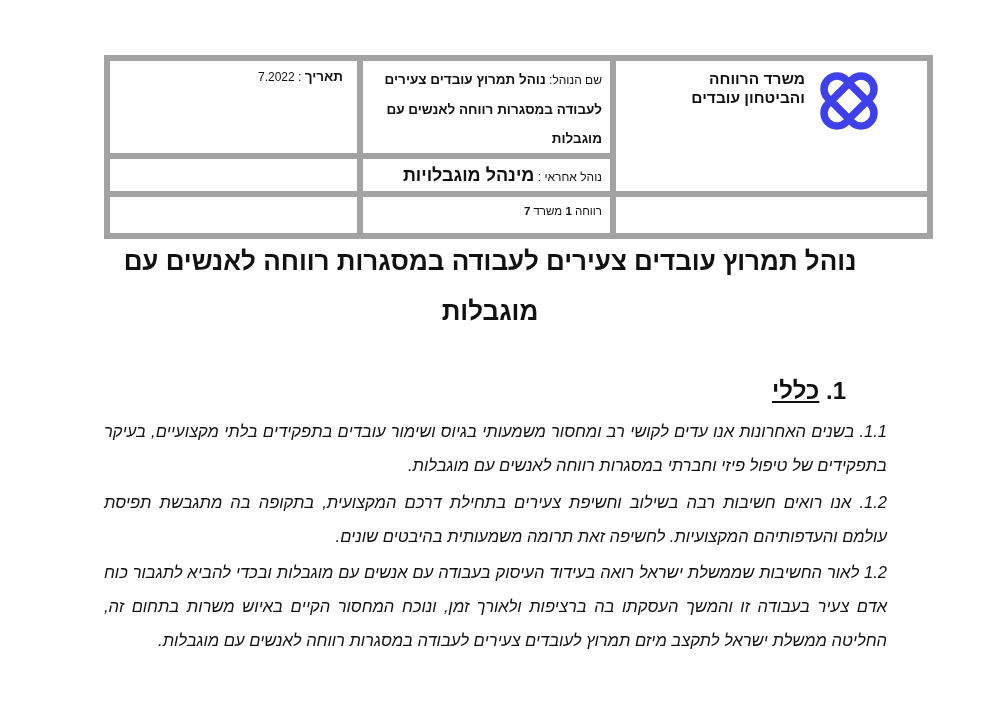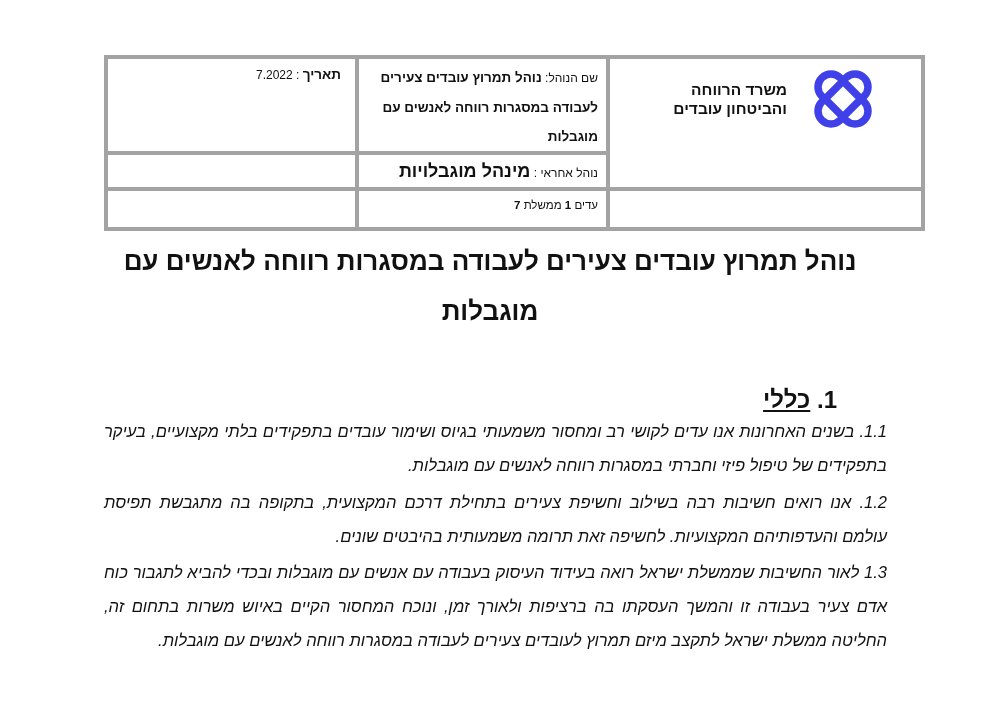--- a/index.html
+++ b/index.html
@@ -4,25 +4,25 @@
 <style>
   html, body { margin: 0; padding: 0; background: #ffffff; }
   body {
     width: 987px; height: 721px; overflow: hidden; position: relative;
     font-family: "DejaVu Sans", "Liberation Sans", sans-serif; color: #111;
   }
   .header-table {
     position: absolute; left: 104px; top: 55px; width: 779px; height: 154px;
     border-collapse: collapse; direction: rtl; table-layout: fixed;
   }
-  .header-table td { border: 4px solid #a3a3a3; vertical-align: top; padding: 0; }
+  .header-table td { border: 6px solid #a3a3a3; vertical-align: top; padding: 0; }
   .logo-cell { width: 311px; }
   .mid-cell { width: 233px; margin-left: 43px; }
   .left-cell { width: 233px; }
-  .logo-wrap { display: flex; flex-direction: row; align-items: center; padding: 8px 46px 0 0; gap: 24px; }
+  .logo-wrap { display: flex; flex-direction: row; align-items: flex-start; padding: 8px 46px 0 0; gap: 12px; }
   .logo-icon { width: 64px; height: 64px; }
   .ministry-name { font-family: "Liberation Sans", sans-serif; font-weight: bold; font-size: 15.5px; line-height: 19px; color: #111; }
   .procedure-cell { font-family: "Liberation Sans", sans-serif; font-size: 13px; line-height: 29px; padding: 4px 8px 0 6px !important; }
   .procedure-cell .lbl { font-size: 12px; }
   .procedure-cell b { font-weight: bold; font-size: 13.5px; }
   .date-cell { font-family: "Liberation Sans", sans-serif; font-size: 12px; padding: 8px 14px 0 0 !important; }
   .date-cell b { font-size: 13.5px; }
   .small-row td { height: 26px; }
   .small-row2 td { height: 28px; }
   .resp-cell, .page-cell { font-family: "Liberation Sans", sans-serif; font-size: 12px; padding: 6px 8px 0 6px !important; }
@@ -31,21 +31,21 @@
   .page-cell b { font-weight: bold; }
 
   .doc-title {
     position: absolute; left: 100px; top: 236px; width: 780px;
     font-family: "Liberation Sans", sans-serif; font-weight: bold; font-size: 26px;
     line-height: 50px; text-align: center; direction: rtl; margin: 0;
   }
   .section-heading {
     position: absolute; right: 134px; top: 370px;
     font-family: "Liberation Sans", sans-serif; font-weight: bold; font-size: 24px;
-    direction: rtl; margin: 16px;
+    direction: rtl; margin: 7px;
   }
   .section-heading .u { text-decoration: underline; }
   .body-text {
     position: absolute; left: 104px; width: 783px; direction: rtl;
     font-family: "Liberation Sans", sans-serif; font-size: 16.5px; line-height: 34px;
     text-align: justify; margin: 0; font-style: italic;
   }
   .p1 { top: 414px; }
   .p2 { top: 485px; }
   .p3 { top: 555px; }
@@ -85,23 +85,23 @@
   </tr>
   <tr class="small-row">
     <td class="resp-cell">
       <span>נוהל אחראי</span><span> : </span><b>מינהל מוגבלויות</b>
     </td>
     <td></td>
   </tr>
   <tr class="small-row2">
     <td></td>
     <td class="page-cell">
-      <span>עדים</span>
+      <span>רווחה</span>
       <b>1</b>
-      <span>ממשלת</span>
+      <span>משרד</span>
       <b>7</b>
     </td>
     <td></td>
   </tr>
 </tbody>
   </table>
 
 <h1 class="doc-title">נוהל תמרוץ עובדים צעירים לעבודה במסגרות רווחה לאנשים עם מוגבלות</h1>
 
 <h2 class="section-heading">
@@ -111,15 +111,15 @@
 
 <p class="body-text p1">
   <span>1.1.</span>
   <span>בשנים האחרונות אנו עדים לקושי רב ומחסור משמעותי בגיוס ושימור עובדים בתפקידים בלתי מקצועיים, בעיקר בתפקידים של טיפול פיזי וחברתי במסגרות רווחה לאנשים עם מוגבלות.</span>
 </p>
 <p class="body-text p2">
   <span>1.2.</span>
   <span>אנו רואים חשיבות רבה בשילוב וחשיפת צעירים בתחילת דרכם המקצועית, בתקופה בה מתגבשת תפיסת עולמם והעדפותיהם המקצועיות. לחשיפה זאת תרומה משמעותית בהיבטים שונים.</span>
 </p>
 <p class="body-text p3">
-  <span>1.3</span>
+  <span>1.2</span>
   <span>לאור החשיבות שממשלת ישראל רואה בעידוד העיסוק בעבודה עם אנשים עם מוגבלות ובכדי להביא לתגבור כוח אדם צעיר בעבודה זו והמשך העסקתו בה ברציפות ולאורך זמן, ונוכח המחסור הקיים באיוש משרות בתחום זה, החליטה ממשלת ישראל לתקצב מיזם תמרוץ לעובדים צעירים לעבודה במסגרות רווחה לאנשים עם מוגבלות.</span>
 </p>
 
 </body></html>

